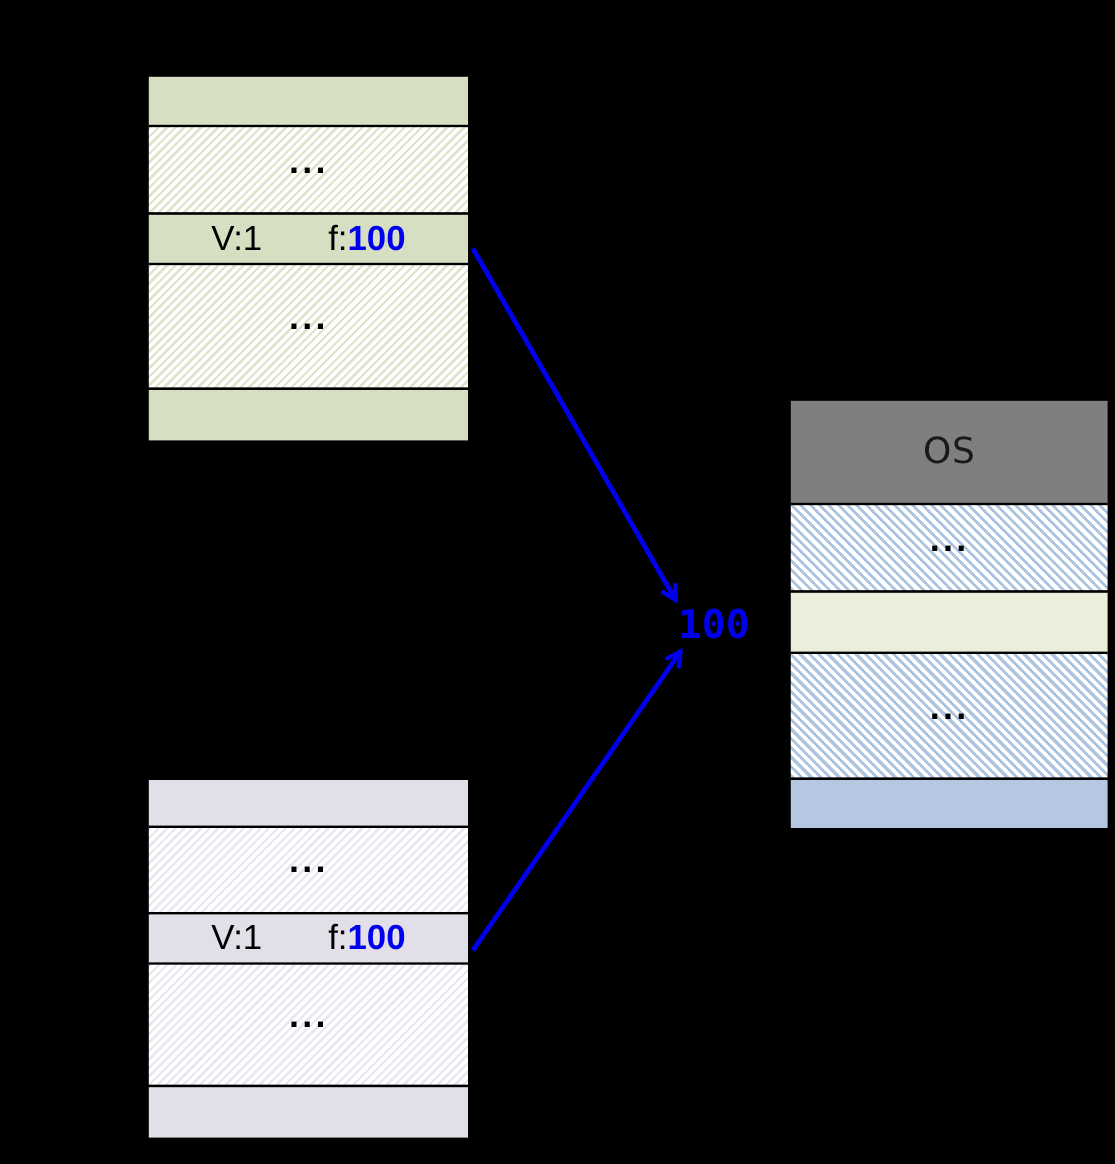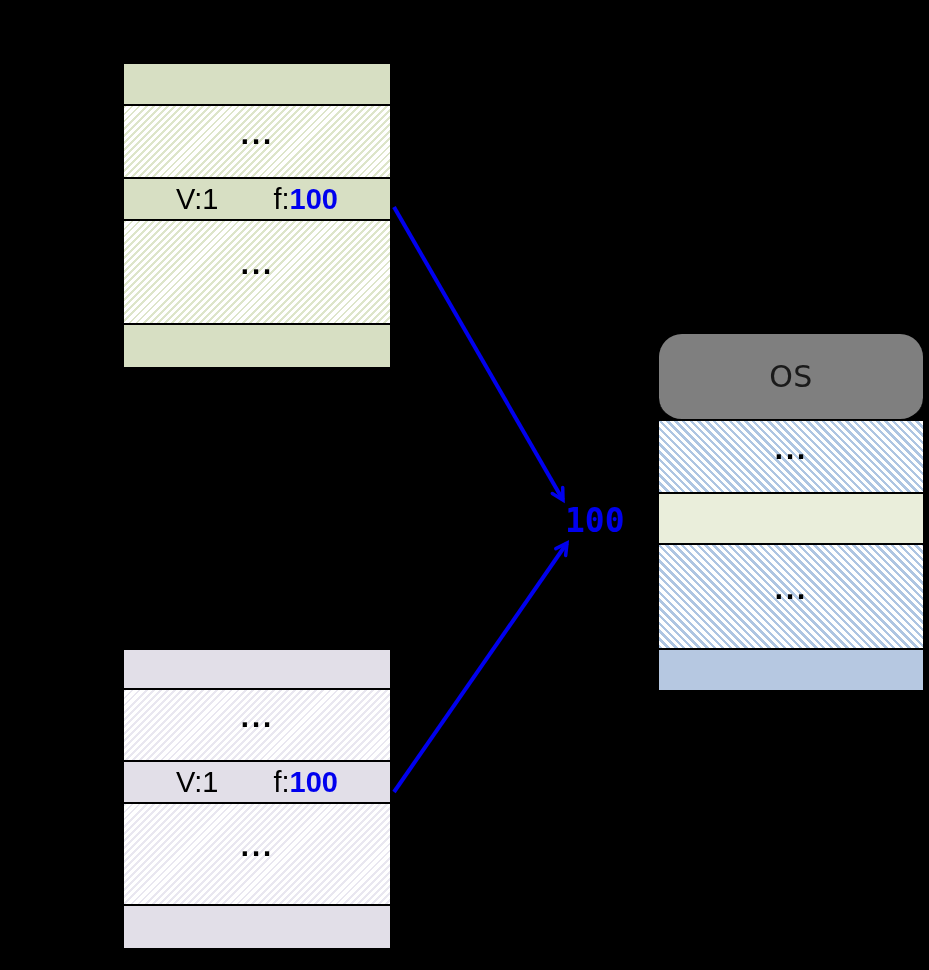--- a/index.html
+++ b/index.html
@@ -33,21 +33,21 @@
   .green-solid { background: #d7dfc3; }
   .green-hatch { background: repeating-linear-gradient(135deg, #dde5ca 0 2px, #ffffff 2px 5px); }
 
   
   #pt-bottom { left: 122px; top: 648px; width: 270px; height: 310px; }
   .lav-solid { background: #e2dfe8; }
   .lav-hatch { background: repeating-linear-gradient(135deg, #e9e7f0 0 2px, #ffffff 2px 5px); }
 
   
   #phys-mem { left: 657px; top: 332px; width: 268px; height: 368px; }
-  .os-gray { background: #7f7f7f; border-radius: 23px; }
+  .os-gray { background: #7f7f7f; }
   .blue-hatch { background: repeating-linear-gradient(45deg, #aec5e2 0 2.5px, #ffffff 2.5px 5.5px); }
   .cream-solid { background: #eaeedb; }
   .blue-solid { background: #b6c8e1; }
 
   .dots {
     font-weight: bold;
     font-size: 24px;
     color: #000;
     letter-spacing: 2px;
     position: relative;

